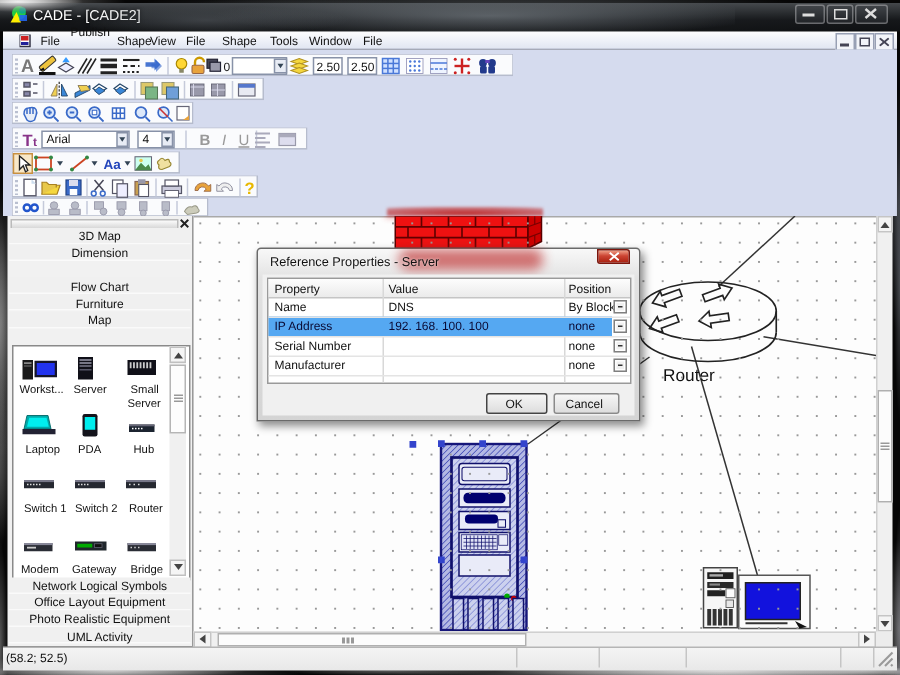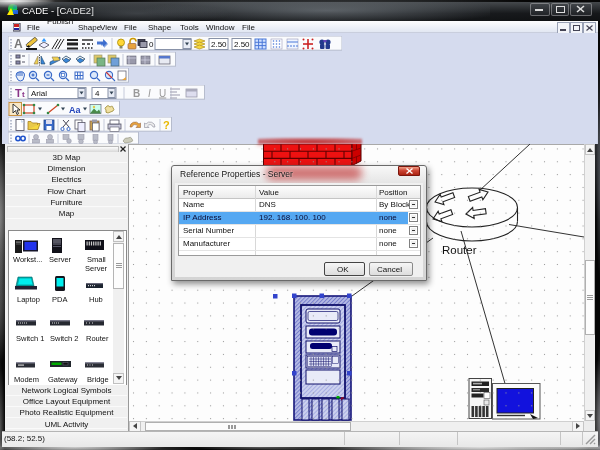--- a/index.html
+++ b/index.html
@@ -417,21 +417,20 @@
 <div class="ab" style="left:5px;top:144px;width:123px;height:287px;background:#f1f1f1;border-right:1px solid #999"></div>
 <div class="ab" style="left:7px;top:146px;width:110px;height:5px;background:linear-gradient(#fcfcfc,#d8d8d8);border:1px solid #bbb"></div>
 <svg class="ab" style="left:119.5px;top:145.5px" width="6" height="6" viewBox="0 0 6 6">
       <g stroke="#222" stroke-width="1.3">
         <line x1="0.5" y1="0.5" x2="5.5" y2="5.5"></line>
         <line x1="5.5" y1="0.5" x2="0.5" y2="5.5"></line>
       </g>
     </svg>
 <div class="cat" style="top:151.5px">3D Map</div>
 <div class="cat" style="top:162.7px">Dimension</div>
-<div class="cat" style="top:173.9px">Electrics</div>
 <div class="cat" style="top:185.1px">Flow Chart</div>
 <div class="cat" style="top:196.3px">Furniture</div>
 <div class="cat" style="top:207.5px">Map</div>
 
 <div class="ab" style="left:8px;top:230px;width:117px;height:154.5px;background:#fff;border:1px solid #8a8a8a"></div>
 
 <div class="ab" style="left:113px;top:231px;width:11px;height:152.5px;background:#f0f0f0"></div>
 <div class="ab" style="left:113px;top:231px;width:11px;height:11px;background:#f5f5f5;border:1px solid #c0c0c0;box-sizing:border-box"></div>
 <div class="tu" style="left:115.5px;top:234.5px"></div>
 <div class="ab" style="left:113px;top:243px;width:11px;height:46px;background:#fdfdfd;border:1px solid #b5b5b5;box-sizing:border-box"></div>

